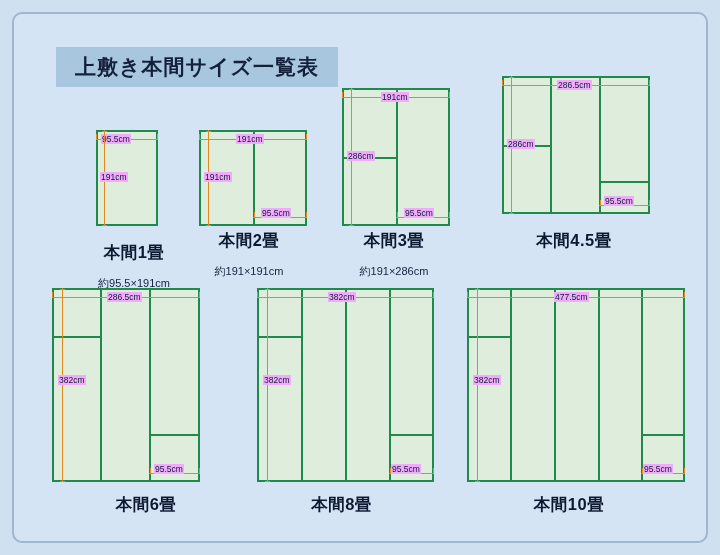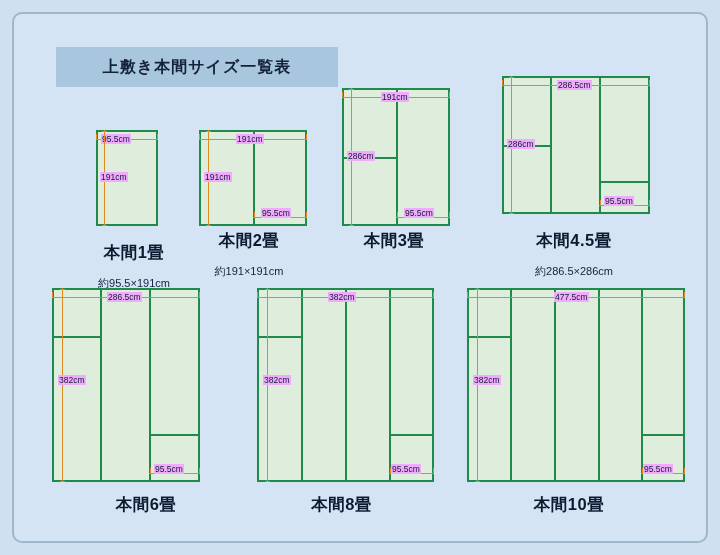--- a/index.html
+++ b/index.html
@@ -21,21 +21,21 @@
   }
   
   #title-box {
     position:absolute;
     left:42px; top:33px;
     width:282px; height:40px;
     background:#a8c6dd;
     display:flex; align-items:center; justify-content:center;
   }
   #title-box .title-text {
-    font-size:16px; font-weight:bold; color:#14213a;
+    font-size:21px; font-weight:bold; color:#14213a;
     letter-spacing:1px;
   }
   #note {
     position:absolute;
     left:332px; top:44px;
     font-size:11.5px; color:#12213c;
     white-space:nowrap;
   }
 
   
@@ -147,20 +147,21 @@
     <div class="tick h" style="left:25px; top:9px;"></div>
     <div class="tick h" style="left:25px; top:145px;"></div>
     <div class="dimlabel" style="left:23px; top:71px;">286cm</div>
 
     <div class="dim h" style="left:72px; top:137px; width:54px;"></div>
     <div class="tick v" style="left:73px; top:132px;"></div>
     <div class="tick v" style="left:125px; top:132px;"></div>
     <div class="dimlabel" style="left:80px; top:128px;">95.5cm</div>
     <div class="caption" style="left:0; top:150px; width:140px;">
       <div class="name">本間3畳</div>
+      <div class="sub">約191×286cm</div>
     </div>
   </div>
 
   <div class="fig" style="left:470px; top:54px; width:180px; height:194px;">
     <div class="mat-frame" style="left:18px; top:8px; width:148px; height:138px;"></div>
     <div class="mat-div v" style="left:66px; top:8px; height:138px;"></div>
     <div class="mat-div v" style="left:115px; top:8px; height:138px;"></div>
     <div class="mat-div h" style="left:115px; top:113px; width:51px;"></div>
     <div class="mat-div h" style="left:18px; top:77px; width:48px;"></div>
 
@@ -173,21 +174,20 @@
     <div class="tick h" style="left:25px; top:9px;"></div>
     <div class="tick h" style="left:25px; top:145px;"></div>
     <div class="dimlabel" style="left:23px; top:71px;">286cm</div>
 
     <div class="dim h" style="left:115px; top:137px; width:51px;"></div>
     <div class="tick v" style="left:116px; top:132px;"></div>
     <div class="tick v" style="left:165px; top:132px;"></div>
     <div class="dimlabel" style="left:120px; top:128px;">95.5cm</div>
     <div class="caption" style="left:0; top:162px; width:180px;">
       <div class="name">本間4.5畳</div>
-      <div class="sub">約286.5×286cm</div>
     </div>
   </div>
 
   <div class="fig" style="left:20px; top:262px; width:200px; height:250px;">
     <div class="mat-frame" style="left:18px; top:12px; width:148px; height:194px;"></div>
     <div class="mat-div v" style="left:66px; top:12px; height:194px;"></div>
     <div class="mat-div v" style="left:115px; top:12px; height:194px;"></div>
     <div class="mat-div h" style="left:115px; top:158px; width:51px;"></div>
     <div class="mat-div h" style="left:18px; top:60px; width:48px;"></div>
 

